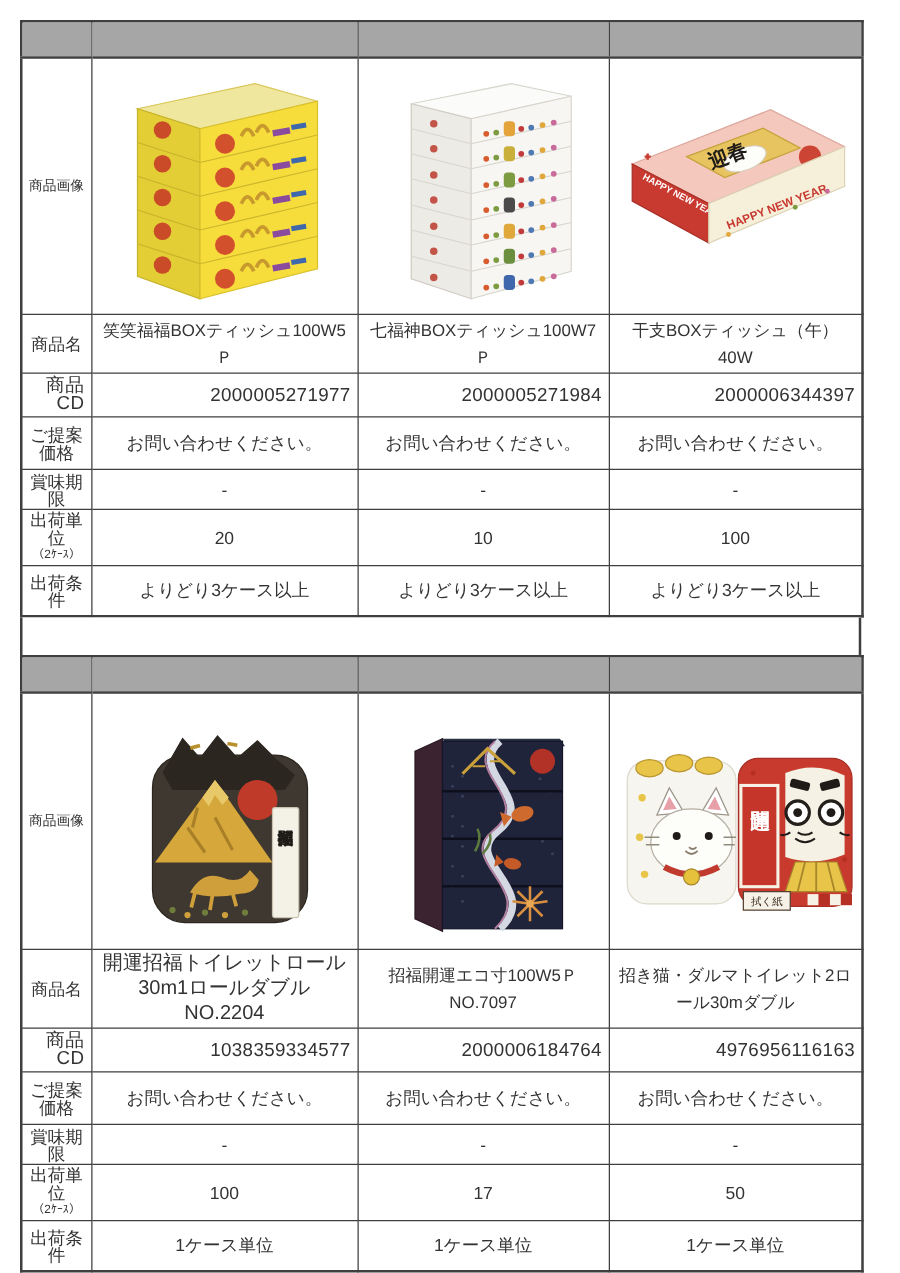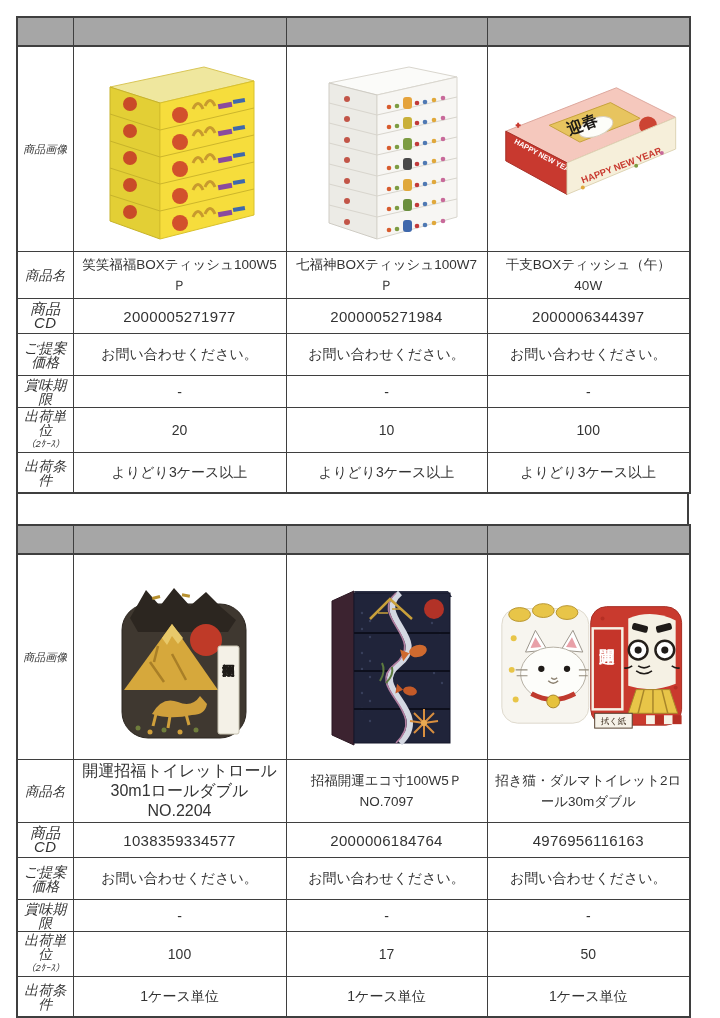--- a/index.html
+++ b/index.html
@@ -9,26 +9,26 @@
     -webkit-font-smoothing:antialiased;
   }
   .sheet{position:absolute;left:16px;top:16px;width:673px;}
   table.pt{border-collapse:collapse;table-layout:fixed;width:673px;border:2px solid #3f3f3f;}
   table.pt td{border:1px solid #3f3f3f;text-align:center;vertical-align:middle;padding:1px 5px;overflow:hidden;}
   col.c0{width:56px;}col.c1{width:213px;}col.c2{width:201px;}col.c3{width:203px;}
   tr.hdr td{background:#a6a6a6;height:25px;border-bottom:2px solid #3f3f3f;}
   tr.r-img td{height:204px;padding:0;}
   tr.r-name td{height:44px;font-size:13.5px;line-height:21px;}
   tr.r-name td.small-name{font-size:16px;line-height:20px;}
-  tr.r-cd td{height:32px;font-size:15px;letter-spacing:.3px;}
+  tr.r-cd td{height:32px;font-size:15px;letter-spacing:.3px;text-align:right;}
   tr.r-price td{height:39px;font-size:14px;}
   tr.r-exp td{height:29px;font-size:14px;}
   tr.r-unit td{height:34px;font-size:14px;margin-top:24px;}
   tr.r-cond td{height:37px;font-size:14px;}
-  td.lbl{font-size:11px;line-height:14px;padding:1px 2px;font-style:italic;}
+  td.lbl{font-size:11px;line-height:14px;padding:1px 2px;}
   .lbl-sub{font-size:9.5px;display:block;}
   .gap{height:30px;border-left:2px solid #3f3f3f;border-right:2px solid #3f3f3f;background:#fff;}
   .imgwrap{display:flex;align-items:center;justify-content:center;height:204px;}
   svg{display:block;}
   svg text{font-family:"Liberation Sans","DejaVu Sans",sans-serif;}
   .vtext{writing-mode:vertical-rl;text-orientation:upright;}
 </style>
 </head>
 <body>
 

